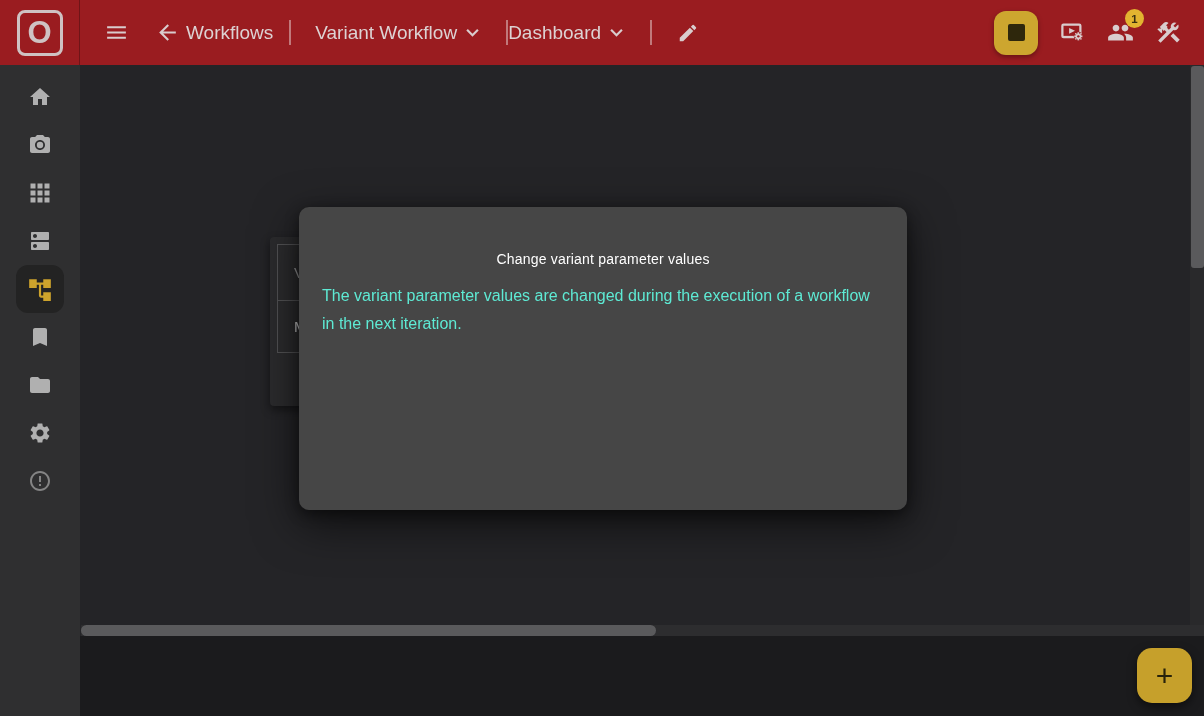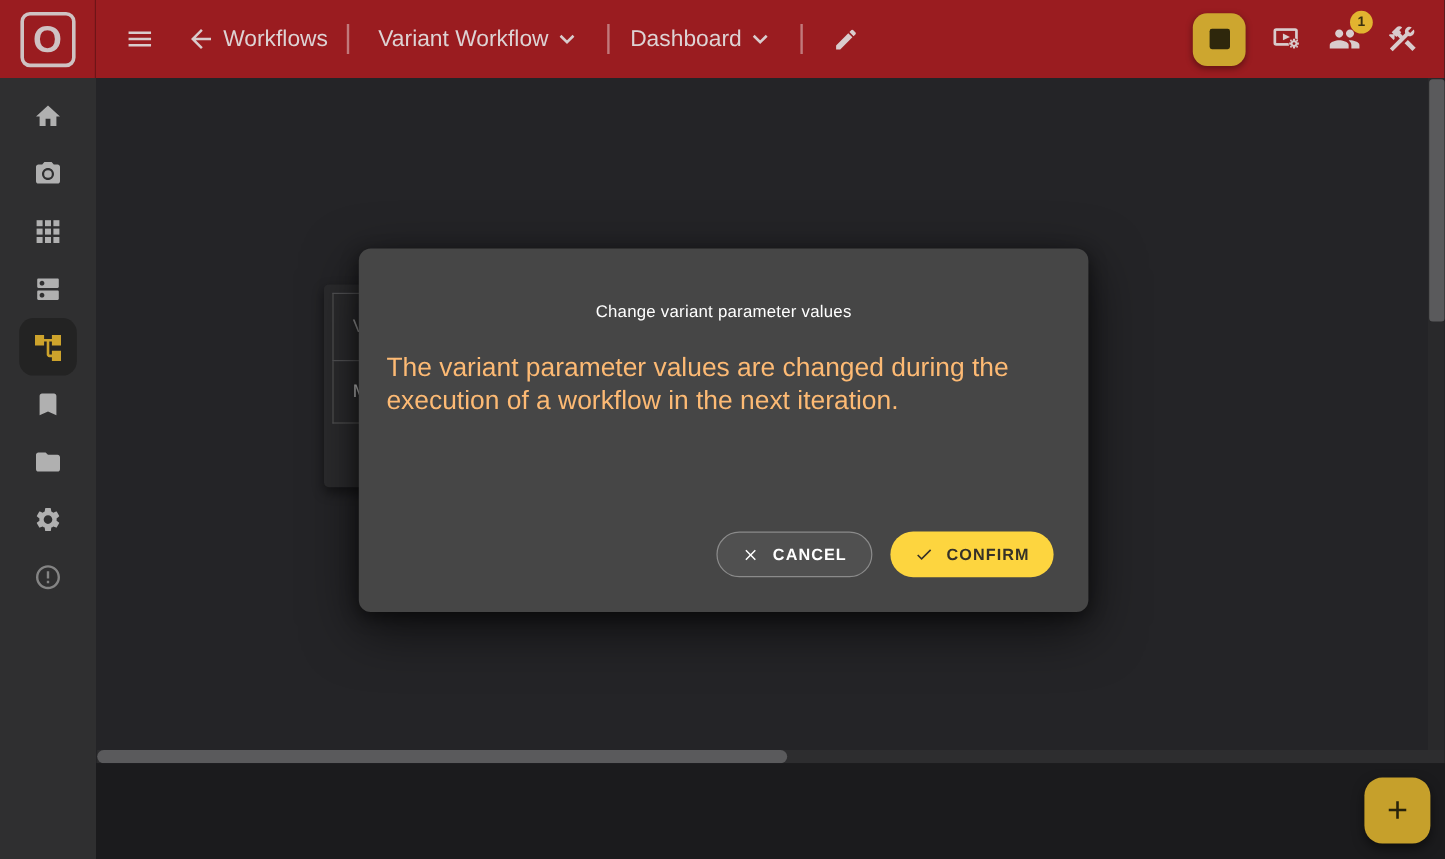--- a/index.html
+++ b/index.html
@@ -25,21 +25,21 @@
     display:flex; align-items:center; justify-content:center;
     color:#cfc2c3; font-size:31px; font-weight:700; line-height:1;
   }
   .icon-btn { display:flex; align-items:center; justify-content:center; color:#d9cccd; cursor:pointer; background:none; border:none; }
   .hamburger { margin-left:24px; }
   .back-arrow { margin-left:26px; }
   .crumb { font-size:19px; color:#ddd2d3; cursor:pointer; white-space:nowrap; }
   .crumb-1 { margin-left:6px; }
   .crumb-sep { width:2px; height:25px; background:rgba(226,198,199,0.55); margin-left:16px; }
   .crumb-2 { margin-left:24px; }
-  .crumb-3 { margin-left:17px; }
+  .crumb-3 { }
   .chev { margin-left:9px; color:#d9cccd; display:flex; align-items:center; cursor:pointer; }
   .sep-2 { margin-left:27px; }
   .sep-3 { margin-left:27px; }
   .edit-pencil { margin-left:25px; }
 
   .topbar-right { position:absolute; right:22px; top:0; height:65px; display:flex; align-items:center; gap:21px; }
   .stop-btn {
     width:44px; height:44px; border-radius:12px; background:#cda62f;
     display:flex; align-items:center; justify-content:center; border:none; cursor:pointer;
     box-shadow:0 2px 5px rgba(0,0,0,0.35);
@@ -84,21 +84,21 @@
   
   .modal {
     position:absolute; left:299px; top:207px; width:608px; height:303px;
     background:#464646; border-radius:10px; z-index:40;
     box-shadow:0 14px 45px rgba(0,0,0,0.6), 0 4px 14px rgba(0,0,0,0.45);
   }
   .modal-title {
     margin-top:44px; text-align:center; color:#ffffff; font-size:14px; font-weight:500;
     letter-spacing:0.2px;
   }
-  .modal-body { margin:25px 24px 0 23px; color:#fdba74; font-size:22px; line-height:28px; }
+  .modal-body { margin:15px 24px 0 23px; color:#5eead4; font-size:16px; line-height:28px; }
   .modal-body p { margin:0; }
   .modal-actions { position:absolute; right:29px; bottom:29px; display:flex; gap:15px; }
   .pill-btn {
     height:38px; border-radius:19px; display:flex; align-items:center; gap:11px;
     padding:0 20px; font-size:13.5px; font-weight:700; letter-spacing:0.9px;
     cursor:pointer; font-family:"Liberation Sans", sans-serif;
   }
   .btn-cancel { background:#505050; border:1px solid #8b8b8b; color:#ffffff; }
   .btn-confirm { background:#fdd53f; border:none; color:#353128; }
 
@@ -299,29 +299,15 @@
 
   <button class="fab">
     <span>+</span>
   </button>
 
   <section class="modal">
     <h2 class="modal-title">Change variant parameter values</h2>
     <div class="modal-body">
       <p>The variant parameter values are changed during the execution of a workflow in the next iteration.</p>
     </div>
-    <div class="modal-actions">
-      <button class="pill-btn btn-cancel">
-        <svg width="15" height="15" viewBox="0 0 24 24">
-            <path d="M19 6.41L17.59 5 12 10.59 6.41 5 5 6.41 10.59 12 5 17.59 6.41 19 12 13.41 17.59 19 19 17.59 13.41 12z" fill="currentColor"></path>
-          </svg>
-        <span>CANCEL</span>
-      </button>
-      <button class="pill-btn btn-confirm">
-        <svg width="16" height="16" viewBox="0 0 24 24">
-            <path d="M9 16.17L4.83 12l-1.42 1.41L9 19 21 7l-1.41-1.41z" fill="currentColor"></path>
-          </svg>
-        <span>CONFIRM</span>
-      </button>
-    </div>
   </section>
 
 </div>
 
 </body></html>

